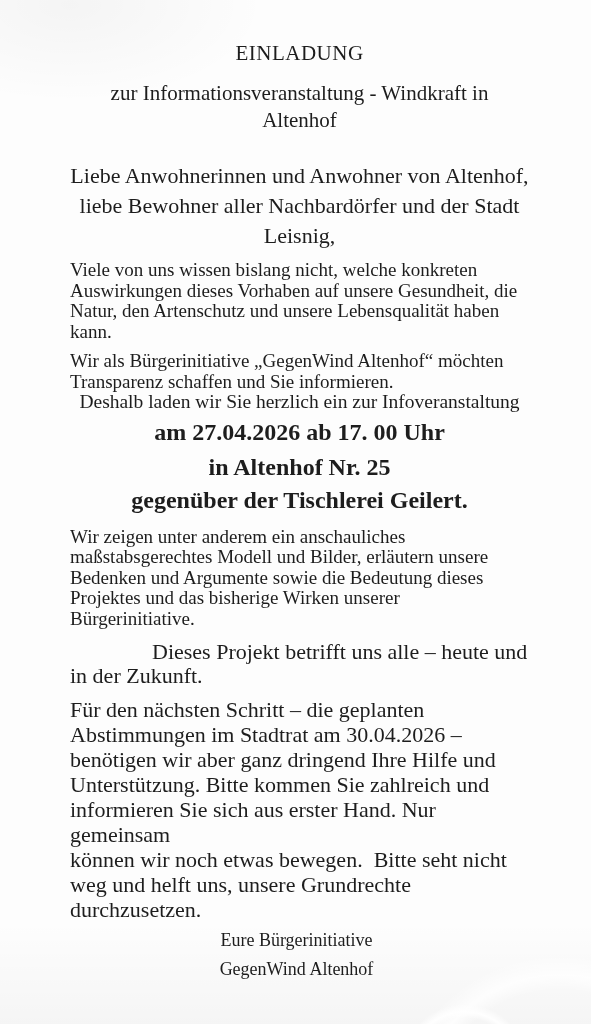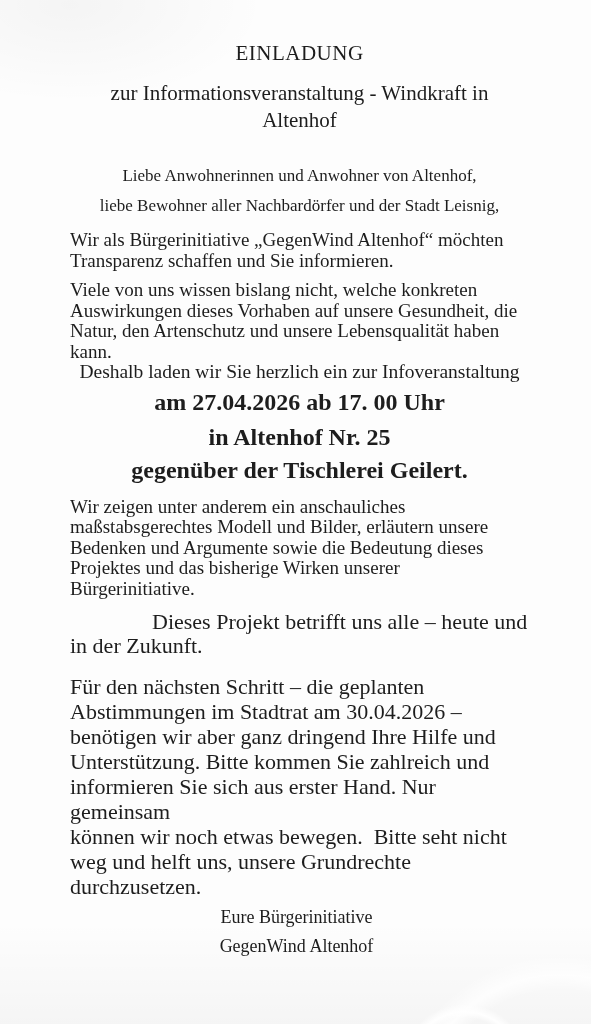--- a/index.html
+++ b/index.html
@@ -34,21 +34,21 @@
     letter-spacing: 0.5px;
   }
   .subtitle {
     text-align: center;
     font-size: 21px;
     line-height: 27px;
     margin-top: 13px;
   }
   .salutation {
     text-align: center;
-    font-size: 17px;
+    font-size: 22px;
     line-height: 30px;
     margin-top: 27px;
   }
   .para {
     font-size: 19px;
     line-height: 20.5px;
   }
   .para-intro      { margin-top: 29px; }
   .para-concerns   { margin-top: 9px; }
   .para-initiative { margin-top: 9px; }
@@ -69,21 +69,21 @@
   .para-details   { margin-top: 12px; }
   .emphasis {
     font-size: 22px;
     line-height: 23.5px;
     margin-top: 11px;
     text-indent: 82px;
   }
   .cta {
     font-size: 22px;
     line-height: 25px;
-    margin-top: 17px;
+    margin-top: 10px;
   }
   .signoff {
     font-size: 18px;
     line-height: 29px;
     margin-top: 4px;
     margin-left: -6px;
     text-align: center;
   }
 </style>
 </head>
@@ -94,26 +94,26 @@
 
     <div class="title">EINLADUNG</div>
 
     <div class="subtitle pre">zur Informationsveranstaltung - Windkraft in
 Altenhof</div>
 
     <div class="salutation pre">Liebe Anwohnerinnen und Anwohner von Altenhof,
 liebe Bewohner aller Nachbardörfer und der Stadt Leisnig,</div>
 
 
-    <div class="para para-initiative pre">Wir als Bürgerinitiative „GegenWind Altenhof“ möchten
-Transparenz schaffen und Sie informieren.</div>
-
     <div class="para para-concerns pre">Viele von uns wissen bislang nicht, welche konkreten
 Auswirkungen dieses Vorhaben auf unsere Gesundheit, die
 Natur, den Artenschutz und unsere Lebensqualität haben kann.</div>
+
+    <div class="para para-initiative pre">Wir als Bürgerinitiative „GegenWind Altenhof“ möchten
+Transparenz schaffen und Sie informieren.</div>
 
     <div class="invite">Deshalb laden wir Sie herzlich ein zur Infoveranstaltung</div>
 
     <div class="event-line event-date">am 27.04.2026 ab 17. 00 Uhr</div>
 
     <div class="event-line event-loc">in Altenhof Nr. 25</div>
 
     <div class="event-line event-landmark">gegenüber der Tischlerei Geilert.</div>
 
     <div class="para para-details pre">Wir zeigen unter anderem ein anschauliches

